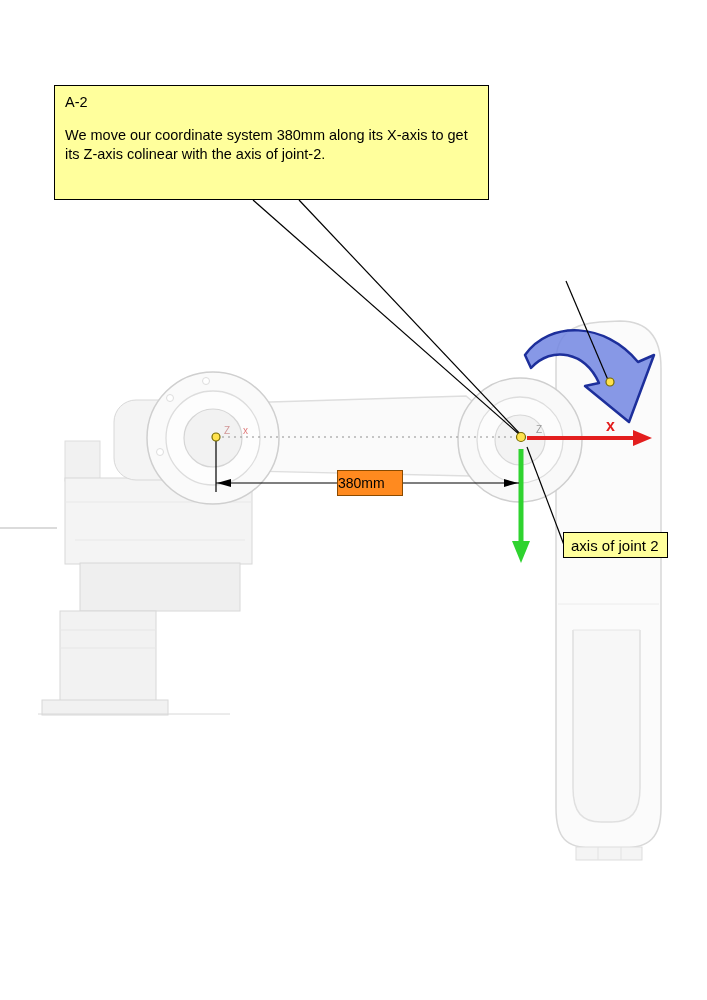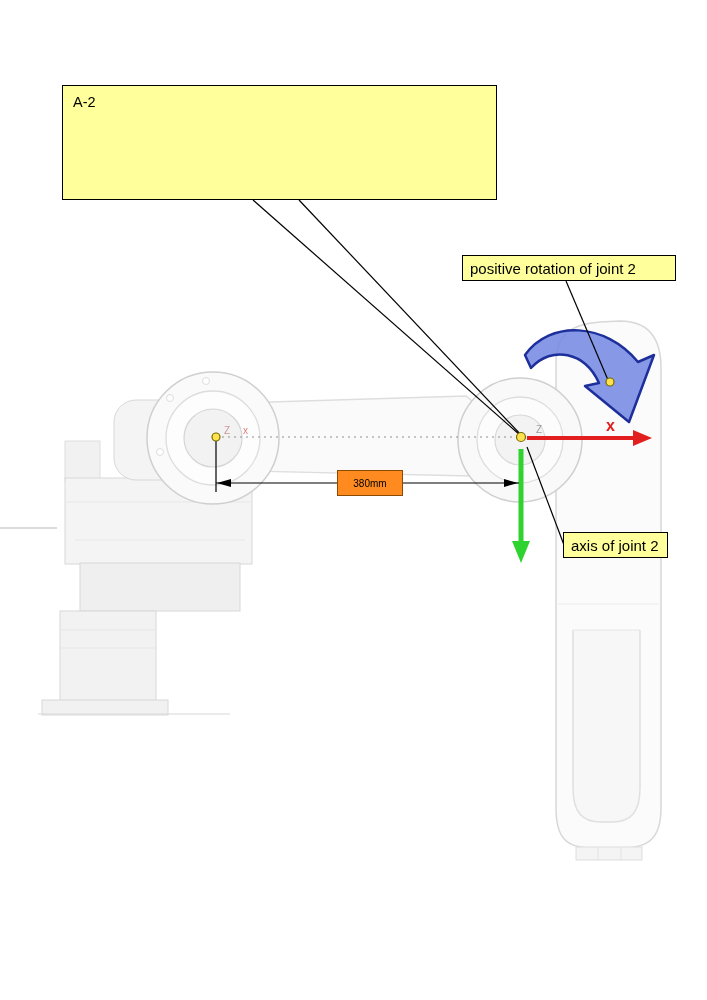--- a/index.html
+++ b/index.html
@@ -13,21 +13,21 @@
     overflow: hidden;
   }
   .svg-layer { position: absolute; left: 0; top: 0; width: 707px; height: 1000px; }
   .note {
     position: absolute;
     background: var(--callout-bg, #ffff9c);
     border: 1.5px solid #000;
     color: #000;
   }
   .callout {
-    left: 62px; top: 85px; width: 435px; height: 115px;
+    left: 54px; top: 85px; width: 435px; height: 115px;
     padding: 7px 10px;
     font-size: 14.5px;
     line-height: 1.32;
   }
   .callout .body { margin-top: 14px; }
   .callout .cmd  { margin-top: 13px; }
   .tag {
     font-size: 15px;
     padding: 0 7px;
     height: 26px;
@@ -36,24 +36,23 @@
     white-space: nowrap;
   }
   .tag-rot  { left: 462px; top: 255px; width: 214px; }
   .tag-axis { left: 563px; top: 532px; width: 105px; }
   .dim {
     position: absolute;
     left: 337px; top: 470px; width: 66px; height: 26px;
     background: var(--dimension-bg, #ff8a1f);
     border: 1px solid var(--dimension-border, #8a4a00);
     color: #000;
-    font-size: 10px;
+    font-size: 14px;
     display: flex;
     align-items: center;
-    justify-content: center;
   }
 </style>
 </head>
 <body>
 
 <div class="canvas">
 
   <svg class="svg-layer" viewBox="0 0 707 1000">
 
     <line x1="0" y1="528" x2="57" y2="528" stroke="#cfcfcf" stroke-width="1.5"></line>
@@ -135,25 +134,23 @@
       <circle cx="610" cy="382" r="4" style="fill:var(--marker-fill);stroke:var(--marker-stroke)" stroke-width="1.2"></circle>
     </g>
 
     <text x="224" y="434" font-size="10" fill="#cc8888" opacity="0.85">Z</text>
     <text x="243" y="434" font-size="10" fill="#dd6666" opacity="0.85">x</text>
     <text x="536" y="433" font-size="10" fill="#9a9a9a">Z</text>
   </svg>
 
   <div class="note callout">
     <div>A-2</div>
+    <div class="body">We move our coordinate system 380mm along its X-axis to get its Z-axis colinear with the axis of joint-2.</div>
   </div>
 
-  <div class="note tag tag-rot">
-    <span>positive rotation of joint 2</span>
-  </div>
 
   <div class="note tag tag-axis">
     <span>axis of joint 2</span>
   </div>
 
   <div class="dim">
     <span>380mm</span>
   </div>
 
 </div>

